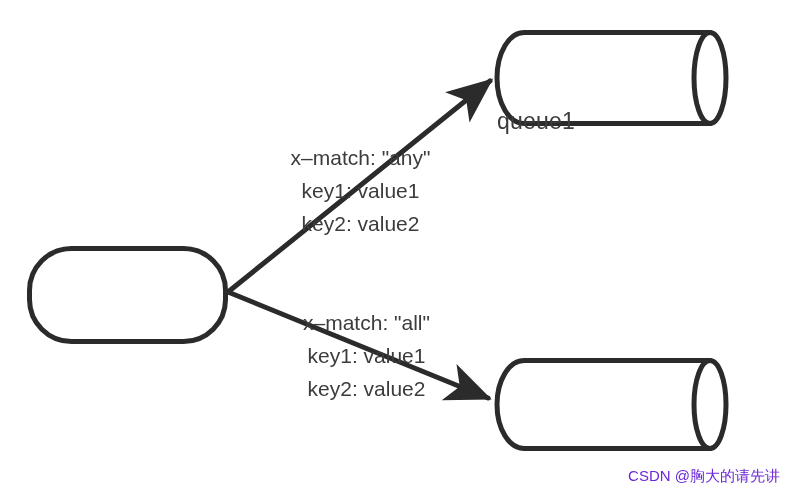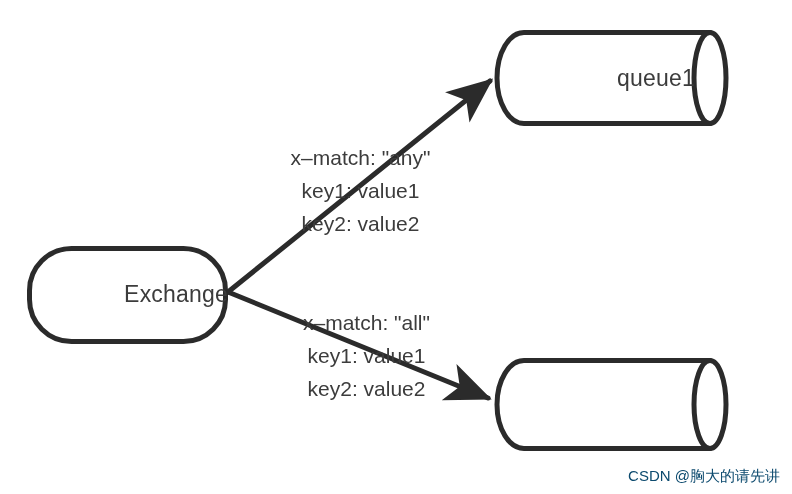--- a/index.html
+++ b/index.html
@@ -24,21 +24,22 @@
     width: 792px;
     height: 494px;
   }
   .node-label {
     position: absolute;
     color: #3c3c3c;
     font-size: 23px;
     font-weight: 400;
     letter-spacing: 0.2px;
     white-space: nowrap;
-    text-align: right;
+    text-align: left;
+    margin-top: 43px;
   }
   #exchange-label {
     left: 27px;
     top: 281px;
     width: 201px;
   }
   #queue1-label {
     left: 497px;
     top: 65px;
     width: 198px;
@@ -64,21 +65,21 @@
   }
   #binding-label-all {
     left: 264px;
     top: 306px;
     width: 205px;
   }
   #watermark {
     position: absolute;
     right: 12px;
     bottom: 8px;
-    color: #0c4a6e;
+    color: #6d28d9;
     font-size: 15px;
     white-space: nowrap;
   }
 </style>
 </head>
 <body>
 
 <div id="canvas">
 
   <svg id="diagram-svg" viewBox="0 0 792 494">
@@ -103,21 +104,20 @@
              L 524 360.5
              A 27 44 0 0 0 524 448.5
              L 710 448.5" fill="#ffffff" stroke="#2b2b2b" stroke-width="5" stroke-linecap="round"></path>
     <ellipse cx="710" cy="404.5" rx="16" ry="44" fill="#ffffff" stroke="#2b2b2b" stroke-width="5"></ellipse>
 
     <line x1="228" y1="292" x2="490" y2="81" stroke="#2b2b2b" stroke-width="5" stroke-linecap="round" marker-end="url(#arrow-any)"></line>
 
     <line x1="228" y1="292" x2="488" y2="398" stroke="#2b2b2b" stroke-width="5" stroke-linecap="round" marker-end="url(#arrow-all)"></line>
   </svg>
 
-  <div class="node-label" id="exchange-label">Exchange</div>
 
   <div class="node-label" id="queue1-label">queue1</div>
 
 
   <div class="edge-label" id="binding-label-any">
     <div>x–match: "any"</div>
     <div>key1: value1</div>
     <div>key2: value2</div>
   </div>
 

